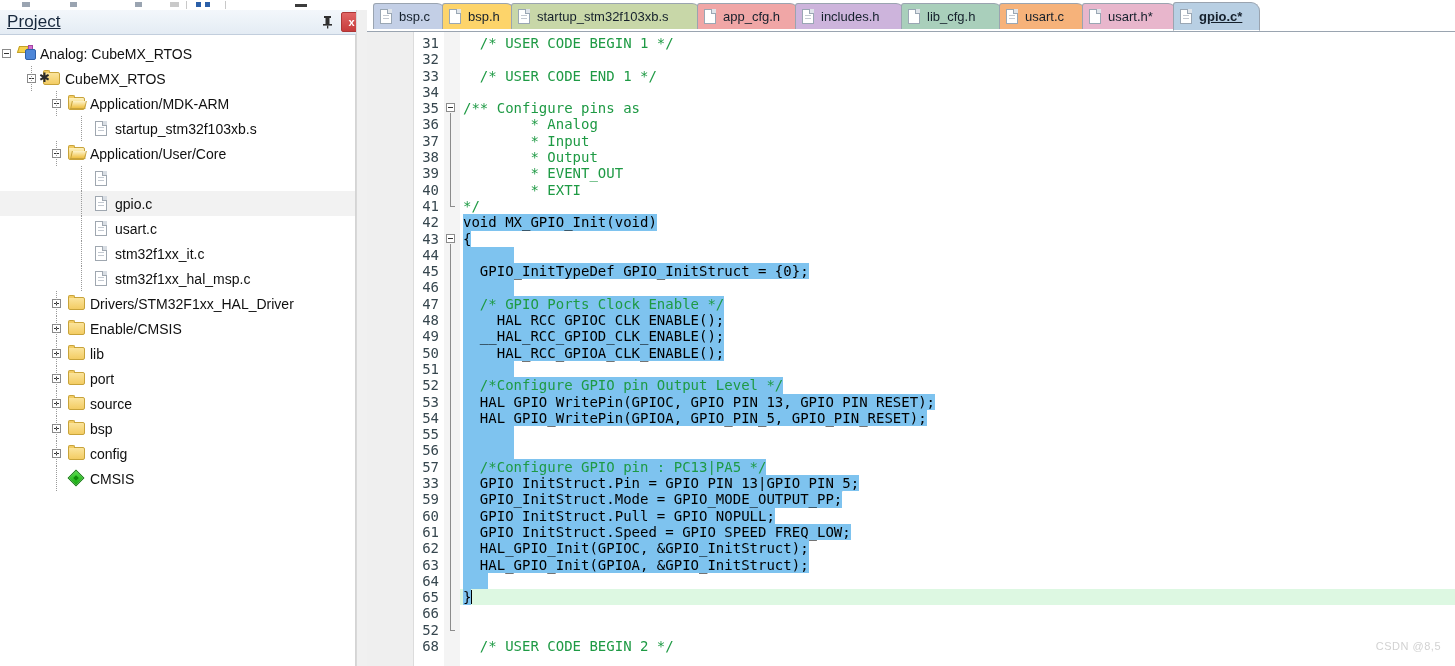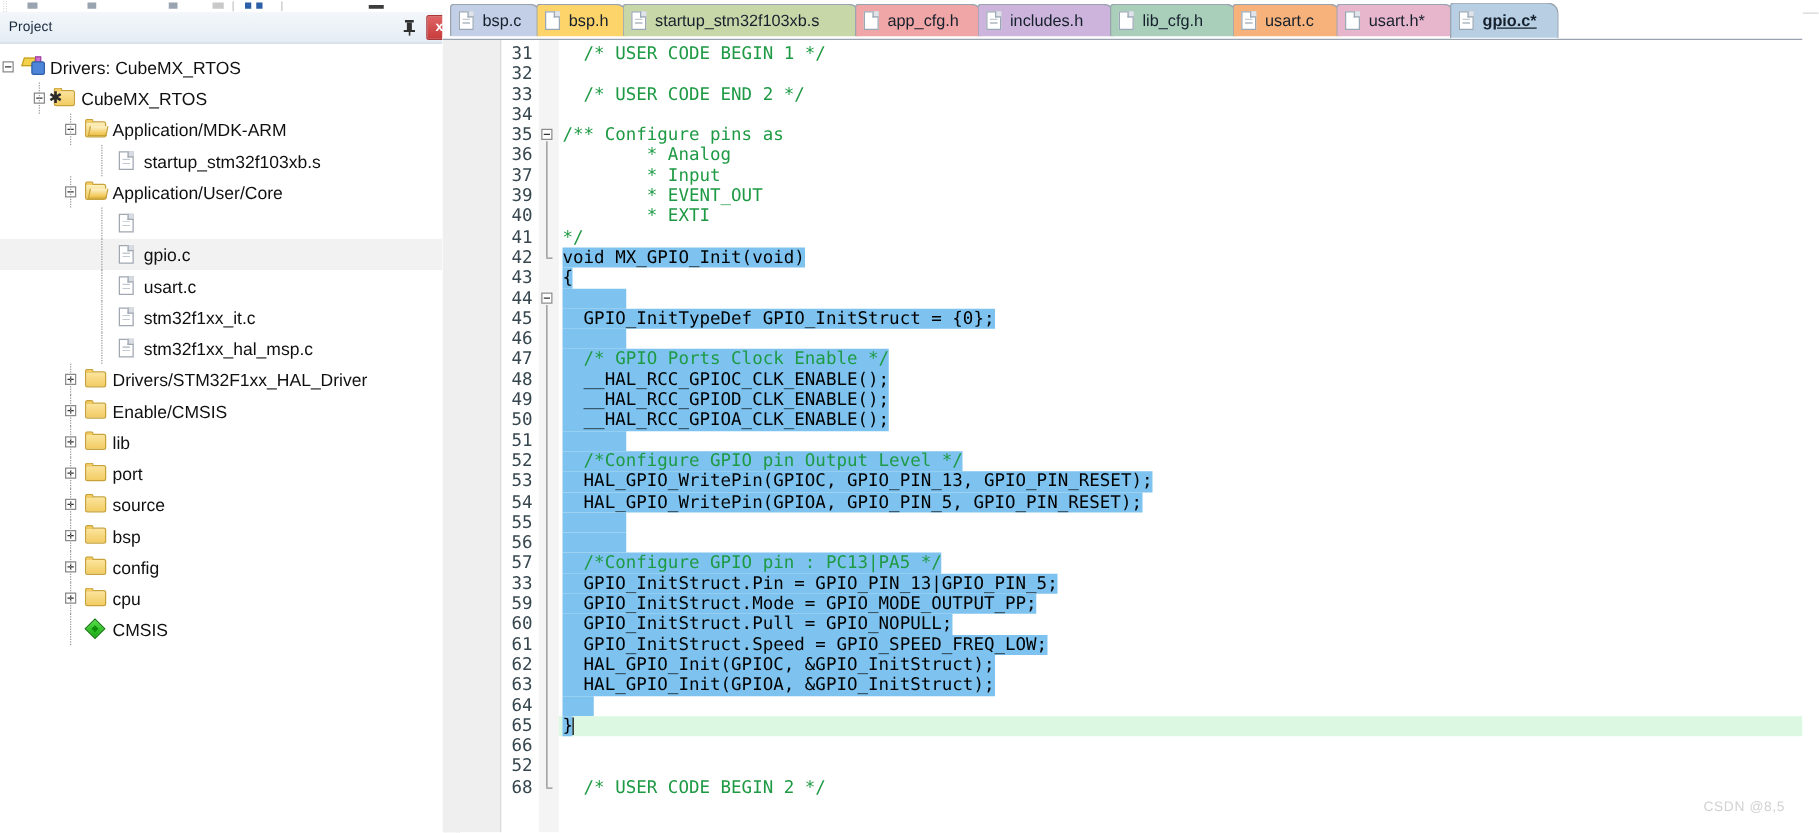--- a/index.html
+++ b/index.html
@@ -54,23 +54,24 @@
   }
   .panel-header {
     position: relative;
     height: 24px;
     background: linear-gradient(to bottom, #f3f7fb 0%, #e4ecf4 100%);
     border-bottom: 1px solid #c2cedd;
     display: flex; align-items: center;
   }
   .panel-title {
     margin-left: 7px;
-    font-size: 11px;
+    font-size: 17px;
     color: #17283d;
     letter-spacing: 0.1px;
+    text-decoration: underline;
   }
   .panel-btns {
     position: absolute; right: 3px; top: 2px;
     display: flex; align-items: center; gap: 4px;
   }
   .pin-btn {
     width: 19px; height: 19px;
     display: flex; align-items: center; justify-content: center;
     cursor: pointer;
   }
@@ -236,21 +237,21 @@
   }
   .diamond::after {
     content: ""; position: absolute;
     left: 3px; top: 3px; width: 4px; height: 4px;
     background: #0f8c0a;
   }
   .tlabel { position: absolute; }
 
   
   .editor {
-    position: absolute; left: 354px; top: 0;
+    position: absolute; left: 367px; top: 0;
     width: 1088px; height: 596px;
     background: #ffffff;
   }
   .tabbar {
     position: relative;
     height: 32px;
     background: #ffffff;
     overflow: hidden;
   }
   .tabbar-base {
@@ -451,21 +452,21 @@
       <div class="tree" id="tree">
           <div class="tnode">
             <span class="expander" style="left: 2px; top: 8px;"></span>
             <span class="ico" style="left: 18px; top: 4px;">
               <span class="projico">
                 <span class="p1"></span>
                 <span class="p3"></span>
                 <span class="p2"></span>
               </span>
             </span>
-            <span class="tlabel" style="left: 40px;">Drivers: CubeMX_RTOS</span>
+            <span class="tlabel" style="left: 40px;">Analog: CubeMX_RTOS</span>
           </div>
           <div class="tnode">
             <span class="expander" style="left: 27px; top: 8px;"></span>
             <span class="guide" style="left: 31px; top: 0px; height: 25px;"></span>
             <span class="ico" style="left: 43px; top: 4px;">
               <span class="folder"></span>
               <span class="targetstar">✱</span>
             </span>
             <span class="tlabel" style="left: 65px;">CubeMX_RTOS</span>
           </div>
@@ -575,28 +576,20 @@
             </span>
             <span class="tlabel" style="left: 90px;">bsp</span>
           </div>
           <div class="tnode">
             <span class="expander plus" style="left: 52px; top: 8px;"></span>
             <span class="guide" style="left: 56px; top: 0px; height: 25px;"></span>
             <span class="ico" style="left: 68px; top: 4px;">
               <span class="folder"></span>
             </span>
             <span class="tlabel" style="left: 90px;">config</span>
-          </div>
-          <div class="tnode">
-            <span class="expander plus" style="left: 52px; top: 8px;"></span>
-            <span class="guide" style="left: 56px; top: 0px; height: 25px;"></span>
-            <span class="ico" style="left: 68px; top: 4px;">
-              <span class="folder"></span>
-            </span>
-            <span class="tlabel" style="left: 90px;">cpu</span>
           </div>
           <div class="tnode">
             <span class="guide" style="left: 56px; top: 0px; height: 25px;"></span>
             <span class="ico" style="left: 68px; top: 4px;">
               <span class="diamond"></span>
             </span>
             <span class="tlabel" style="left: 90px;">CMSIS</span>
           </div>
         </div>
       <div class="tree-scroll-track">
@@ -664,25 +657,26 @@
           </span>
           <span class="tname">gpio.c*</span>
         </div>
       </div>
     <div class="code-area">
       <div class="gutter-outer"></div>
       <div class="fold-col"></div>
       <div class="code-scroll" id="codelines">
           <div class="cline"><span class="lineno">31</span><span class="ctext comment">  /* USER CODE BEGIN 1 */</span></div>
           <div class="cline"><span class="lineno">32</span><span class="ctext"></span></div>
-          <div class="cline"><span class="lineno">33</span><span class="ctext comment">  /* USER CODE END 2 */</span></div>
+          <div class="cline"><span class="lineno">33</span><span class="ctext comment">  /* USER CODE END 1 */</span></div>
           <div class="cline"><span class="lineno">34</span><span class="ctext"></span></div>
           <div class="cline"><span class="lineno">35</span><span class="ctext comment">/** Configure pins as</span></div>
           <div class="cline"><span class="lineno">36</span><span class="ctext comment">        * Analog</span></div>
           <div class="cline"><span class="lineno">37</span><span class="ctext comment">        * Input</span></div>
+          <div class="cline"><span class="lineno">38</span><span class="ctext comment">        * Output</span></div>
           <div class="cline"><span class="lineno">39</span><span class="ctext comment">        * EVENT_OUT</span></div>
           <div class="cline"><span class="lineno">40</span><span class="ctext comment">        * EXTI</span></div>
           <div class="cline"><span class="lineno">41</span><span class="ctext comment">*/</span></div>
           <div class="cline"><span class="lineno">42</span><span class="ctext sel">void MX_GPIO_Init(void)</span></div>
           <div class="cline"><span class="lineno">43</span><span class="ctext sel">{</span></div>
           <div class="cline"><span class="lineno">44</span><span class="ctext sel" style="display: inline-block; width: 50.58px; height: 16.3px;"></span></div>
           <div class="cline"><span class="lineno">45</span><span class="ctext sel">  GPIO_InitTypeDef GPIO_InitStruct = {0};</span></div>
           <div class="cline"><span class="lineno">46</span><span class="ctext sel" style="display: inline-block; width: 50.58px; height: 16.3px;"></span></div>
           <div class="cline"><span class="lineno">47</span><span class="ctext comment sel">  /* GPIO Ports Clock Enable */</span></div>
           <div class="cline"><span class="lineno">48</span><span class="ctext sel">  __HAL_RCC_GPIOC_CLK_ENABLE();</span></div>

